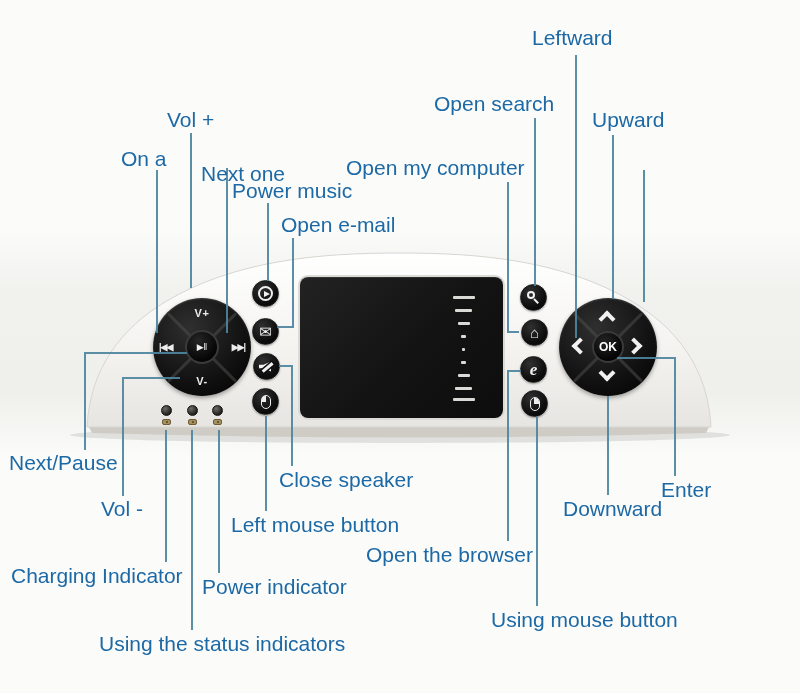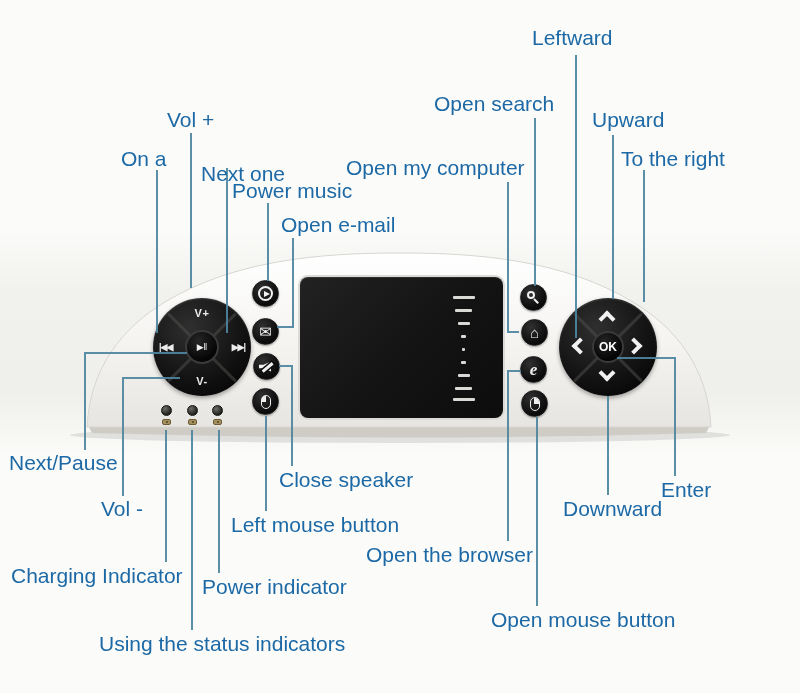--- a/index.html
+++ b/index.html
@@ -182,30 +182,29 @@
       <path d="M537,417 V606"></path>
       <path d="M608,396 V495"></path>
       <path d="M617,358 H675 V476"></path>
     </g>
   </svg>
 
   <div class="lbl" style="left:532px;top:26px;z-index:4">Leftward</div>
   <div class="lbl" style="left:434px;top:92px;z-index:4">Open search</div>
   <div class="lbl" style="left:592px;top:108px;z-index:4">Upward</div>
   <div class="lbl" style="left:346px;top:156px;z-index:4">Open my computer</div>
-  <div class="lbl" style="left:621px;top:147px;z-index:4">To the right</div>
   <div class="lbl" style="left:167px;top:108px;z-index:4">Vol +</div>
   <div class="lbl" style="left:121px;top:147px;z-index:4">On a</div>
   <div class="lbl" style="left:201px;top:162px;z-index:4">Next one</div>
   <div class="lbl" style="left:232px;top:179px;z-index:4">Power music</div>
   <div class="lbl" style="left:281px;top:213px;z-index:4">Open e-mail</div>
   <div class="lbl" style="left:9px;top:451px;z-index:4">Next/Pause</div>
   <div class="lbl" style="left:101px;top:497px;z-index:4">Vol -</div>
   <div class="lbl" style="left:231px;top:513px;z-index:4">Left mouse button</div>
   <div class="lbl" style="left:279px;top:468px;z-index:4">Close speaker</div>
   <div class="lbl" style="left:11px;top:564px;z-index:4">Charging Indicator</div>
   <div class="lbl" style="left:99px;top:632px;z-index:4">Using the status indicators</div>
   <div class="lbl" style="left:202px;top:575px;z-index:4">Power indicator</div>
   <div class="lbl" style="left:366px;top:543px;z-index:4">Open the browser</div>
-  <div class="lbl" style="left:491px;top:608px;z-index:4">Open mouse button</div>
+  <div class="lbl" style="left:491px;top:608px;z-index:4">Using mouse button</div>
   <div class="lbl" style="left:563px;top:497px;z-index:4">Downward</div>
   <div class="lbl" style="left:661px;top:478px;z-index:4">Enter</div>
 </div>
 
 </body></html>

